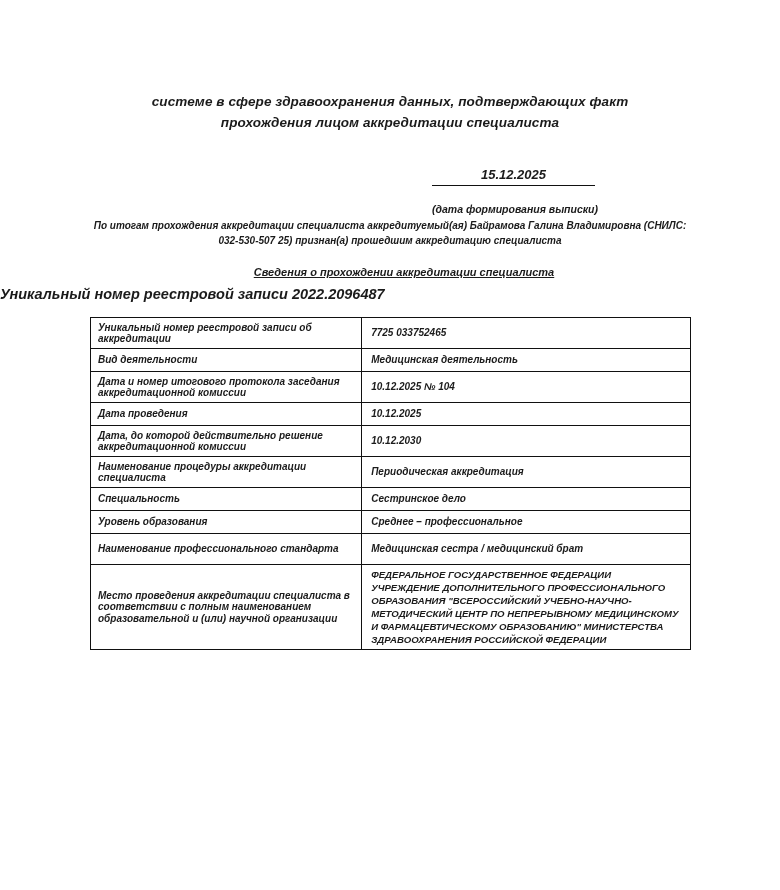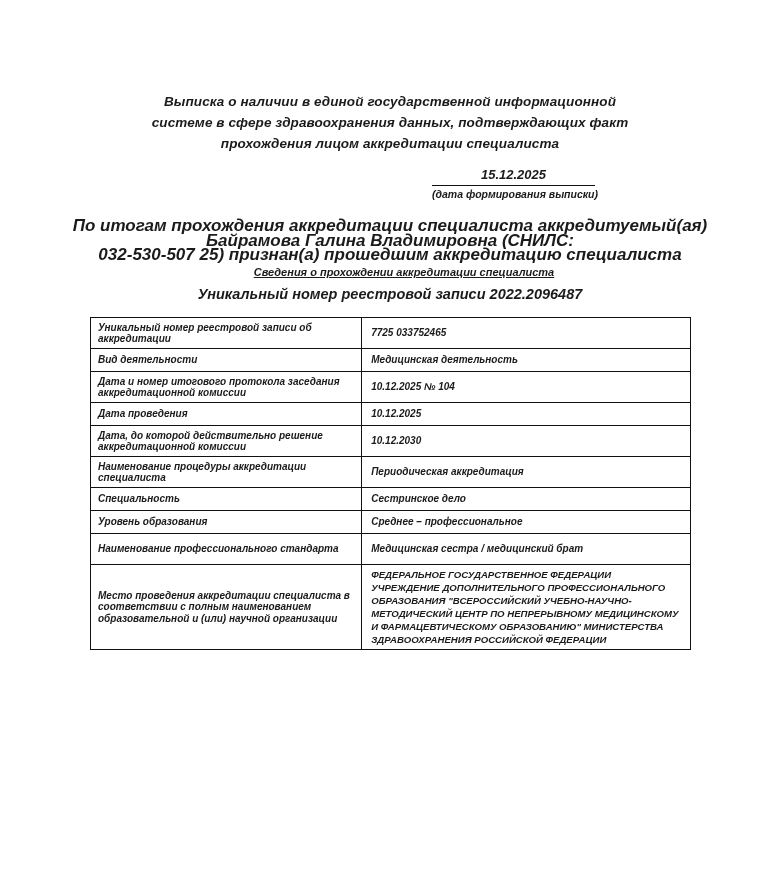--- a/index.html
+++ b/index.html
@@ -32,48 +32,47 @@
     width: 163px;
     text-align: center;
   }
   .date-value {
     font-size: 13px;
     padding-bottom: 3px;
     border-bottom: 1.6px solid #111;
   }
   .date-caption {
     font-size: 10.5px;
-    margin-top: 2px;
+    margin-top: 17px;
     white-space: nowrap;
   }
   .intro {
     position: absolute;
     top: 219px;
     left: 35px;
     right: 35px;
     text-align: center;
-    font-size: 17px;
+    font-size: 10px;
     line-height: 14.5px;
   }
   .section-heading {
     position: absolute;
     top: 266px;
     left: 0;
     right: 0;
     text-align: center;
     font-size: 11px;
     text-decoration: underline;
     margin-left: 28px;
   }
   .registry-number {
     position: absolute;
     top: 286px;
     left: 0;
     right: 0;
-    text-align: center;
     font-size: 14.5px;
   }
   table.acc-table {
     position: absolute;
     top: 317px;
     left: 90px;
     width: 601px;
     border-collapse: collapse;
     table-layout: fixed;
     font-size: 10px;
@@ -89,21 +88,20 @@
   tr.row-2line td { height: 31px; }
   tr.row-large td { height: 78px; }
   tr.row-large .cell-value { font-size: 9.6px; line-height: 13px; }
 </style>
 </head>
 <body>
 
 <div class="page">
 
   <div class="doc-title">
-    <div>Выписка о наличии в единой государственной информационной</div>
     <div>системе в сфере здравоохранения данных, подтверждающих факт</div>
     <div>прохождения лицом аккредитации специалиста</div>
   </div>
 
   <div class="date-block">
     <div class="date-value">15.12.2025</div>
     <div class="date-caption">(дата формирования выписки)</div>
   </div>
 
   <div class="intro">

